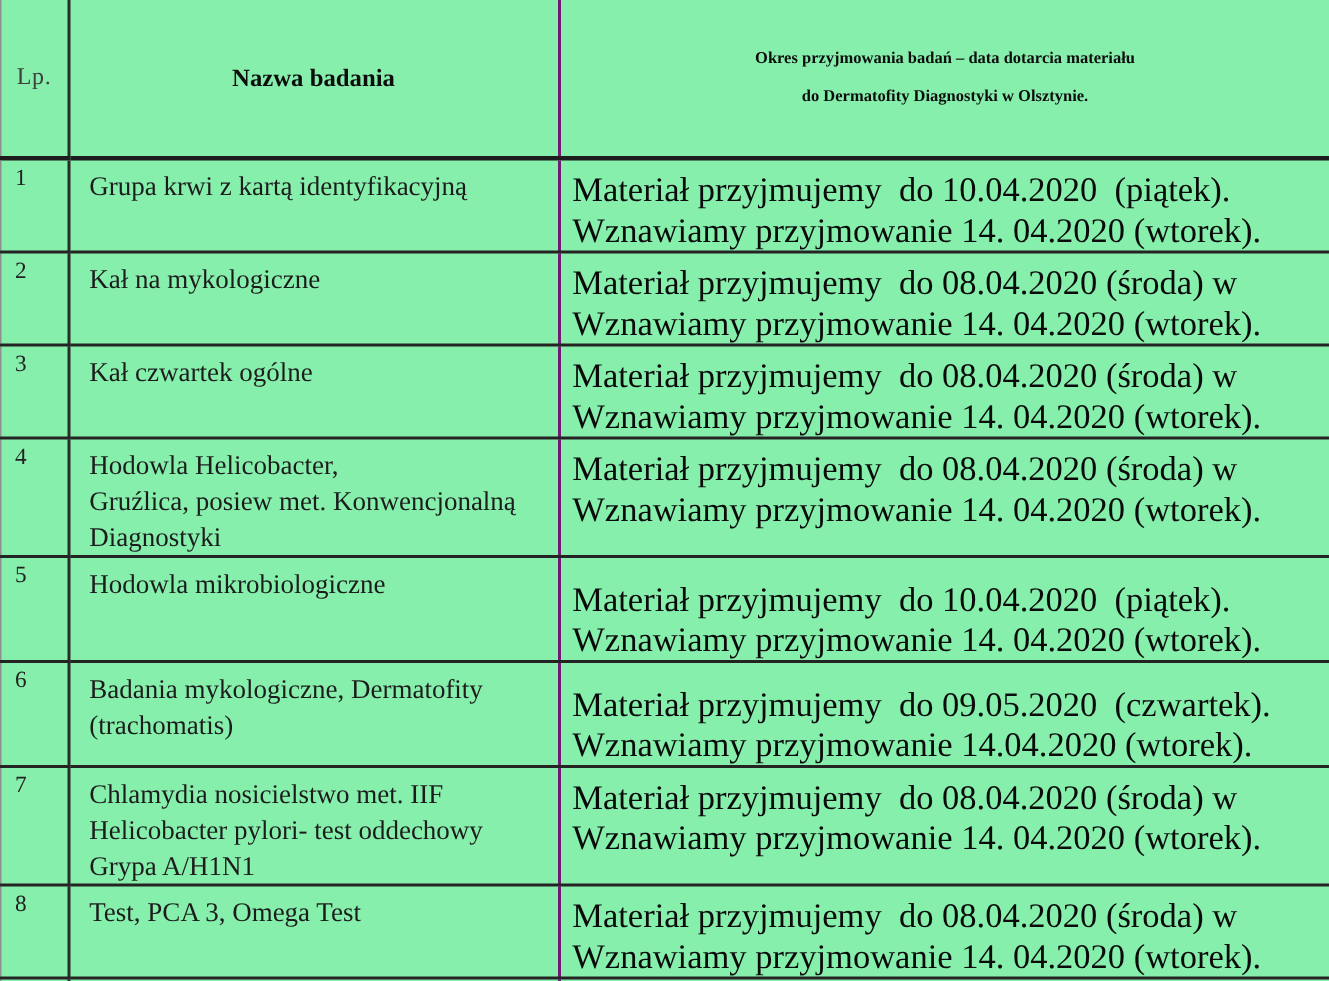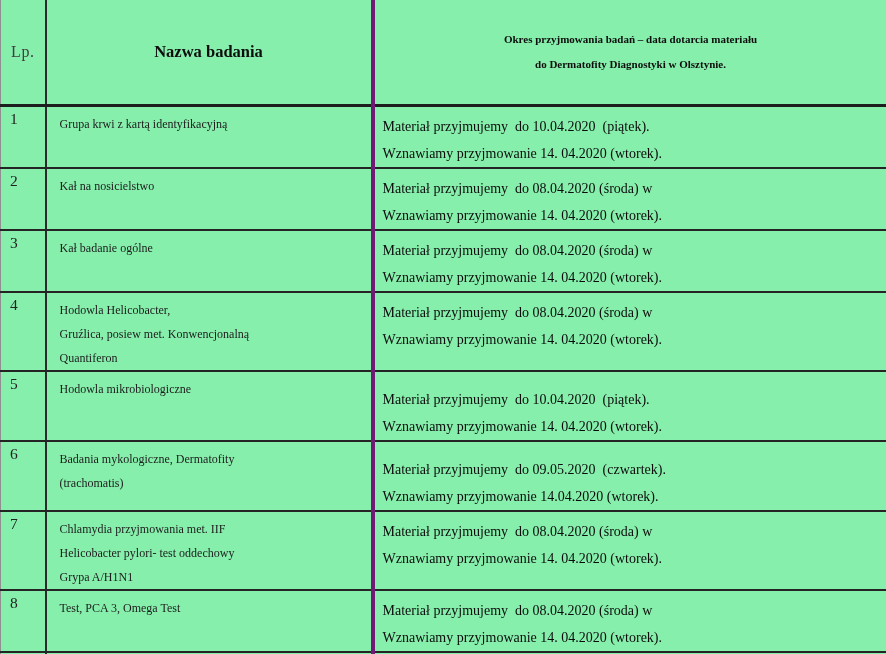--- a/index.html
+++ b/index.html
@@ -25,21 +25,21 @@
   col.c1 { width: 45px; }
   col.c2 { width: 327px; }
   col.c3 { width: 514px; }
 
   th, td {
     vertical-align: top;
     font-weight: normal;
     overflow: hidden;
   }
   th:first-child, td:first-child   { border-right: 2px solid #2b2b2b; }
-  th:nth-child(2), td:nth-child(2) { border-right: 4px solid #701a75; margin-left: 36px; }
+  th:nth-child(2), td:nth-child(2) { border-right: 2px solid #701a75; margin-left: 36px; }
   th { border-bottom: 3px solid #1d1d1d; }
   td { border-bottom: 2px solid #242424; }
 
   thead tr { height: 105px; }
   tbody tr:nth-child(1) { height: 59px; }
   tbody tr:nth-child(2) { height: 61px; }
   tbody tr:nth-child(3) { height: 52px; }
   tbody tr:nth-child(4) { height: 73px; }
   tbody tr:nth-child(5) { height: 62px; }
   tbody tr:nth-child(6) { height: 55px; }
@@ -69,27 +69,27 @@
     line-height: 25px;
     color: #0d0d0d;
   }
 
   td.num-cell {
     font-size: 15.5px;
     padding: 3px 0 0 9px;
     color: #222222;
   }
   td.name-cell {
-    font-size: 12px;
+    font-size: 18px;
     line-height: 24px;
     padding: 5px 8px 0 13px;
     color: #1c1c1c;
   }
   td.period-cell {
-    font-size: 14px;
+    font-size: 23px;
     line-height: 27px;
     padding: 6px 4px 0 8px;
     color: #0b0b0b;
   }
   tbody tr:nth-child(5) td.period-cell,
   tbody tr:nth-child(6) td.period-cell { padding-top: 14px; }
 
   .line { white-space: pre; }
 </style>
 </head>
@@ -119,43 +119,43 @@
             <div class="line">Grupa krwi z kartą identyfikacyjną</div>
           </td>
           <td class="period-cell">
             <div class="line">Materiał przyjmujemy  do 10.04.2020  (piątek).</div>
             <div class="line">Wznawiamy przyjmowanie 14. 04.2020 (wtorek).</div>
           </td>
         </tr>
         <tr>
           <td class="num-cell">2</td>
           <td class="name-cell">
-            <div class="line">Kał na nosicielstwo</div>
+            <div class="line">Kał na mykologiczne</div>
           </td>
           <td class="period-cell">
             <div class="line">Materiał przyjmujemy  do 08.04.2020 (środa) w</div>
             <div class="line">Wznawiamy przyjmowanie 14. 04.2020 (wtorek).</div>
           </td>
         </tr>
         <tr>
           <td class="num-cell">3</td>
           <td class="name-cell">
-            <div class="line">Kał badanie ogólne</div>
+            <div class="line">Kał czwartek ogólne</div>
           </td>
           <td class="period-cell">
             <div class="line">Materiał przyjmujemy  do 08.04.2020 (środa) w</div>
             <div class="line">Wznawiamy przyjmowanie 14. 04.2020 (wtorek).</div>
           </td>
         </tr>
         <tr>
           <td class="num-cell">4</td>
           <td class="name-cell">
             <div class="line">Hodowla Helicobacter,</div>
             <div class="line">Gruźlica, posiew met. Konwencjonalną</div>
-            <div class="line">Quantiferon</div>
+            <div class="line">Diagnostyki</div>
           </td>
           <td class="period-cell">
             <div class="line">Materiał przyjmujemy  do 08.04.2020 (środa) w</div>
             <div class="line">Wznawiamy przyjmowanie 14. 04.2020 (wtorek).</div>
           </td>
         </tr>
         <tr>
           <td class="num-cell">5</td>
           <td class="name-cell">
             <div class="line">Hodowla mikrobiologiczne</div>
@@ -172,21 +172,21 @@
             <div class="line">(trachomatis)</div>
           </td>
           <td class="period-cell">
             <div class="line">Materiał przyjmujemy  do 09.05.2020  (czwartek).</div>
             <div class="line">Wznawiamy przyjmowanie 14.04.2020 (wtorek).</div>
           </td>
         </tr>
         <tr>
           <td class="num-cell">7</td>
           <td class="name-cell">
-            <div class="line">Chlamydia przyjmowania met. IIF</div>
+            <div class="line">Chlamydia nosicielstwo met. IIF</div>
             <div class="line">Helicobacter pylori- test oddechowy</div>
             <div class="line">Grypa A/H1N1</div>
           </td>
           <td class="period-cell">
             <div class="line">Materiał przyjmujemy  do 08.04.2020 (środa) w</div>
             <div class="line">Wznawiamy przyjmowanie 14. 04.2020 (wtorek).</div>
           </td>
         </tr>
         <tr>
           <td class="num-cell">8</td>

